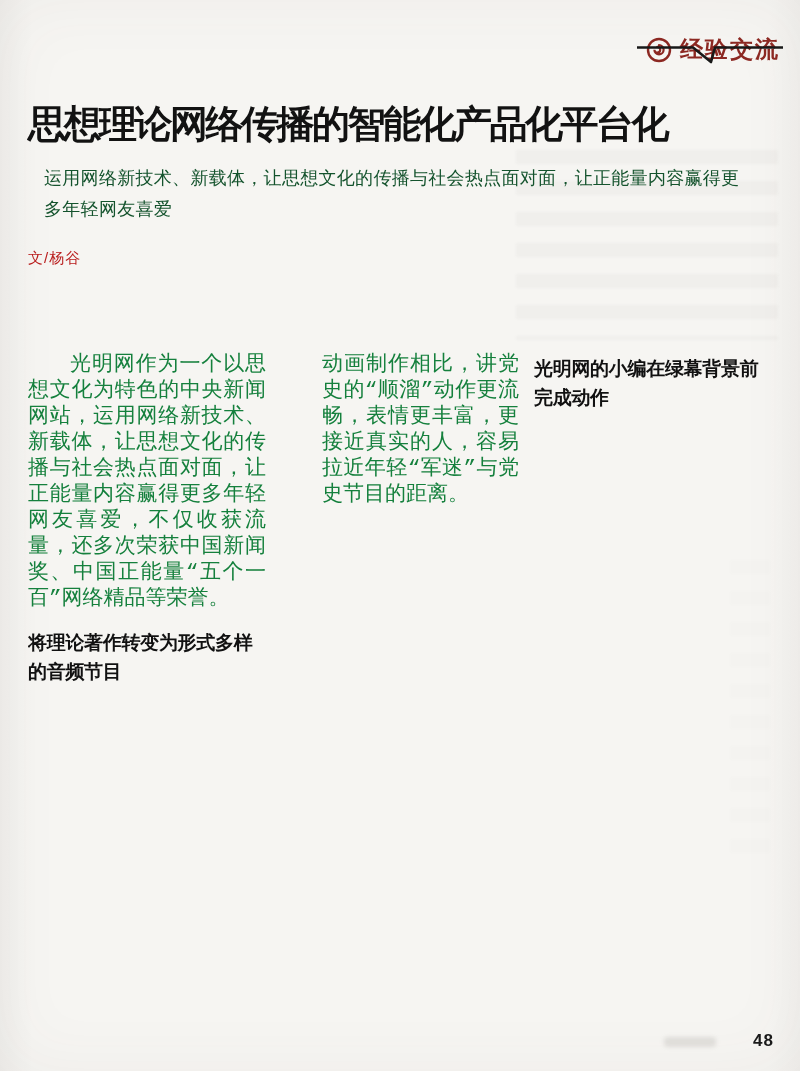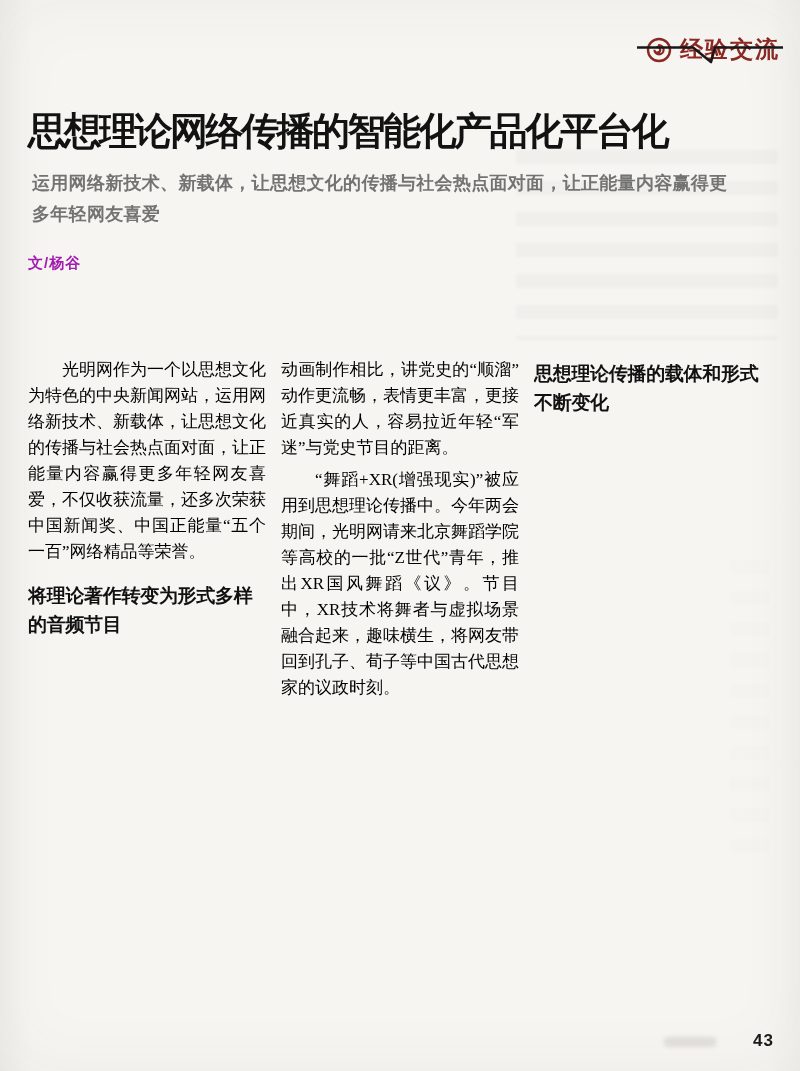--- a/index.html
+++ b/index.html
@@ -24,48 +24,48 @@
     margin-top:18px;
   }
   .badge .badge-label{
     font-weight:bold;font-size:23px;letter-spacing:2px;
     font-family:"Liberation Sans", sans-serif;
   }
   .badge-line{position:absolute;top:45px;right:16px;width:148px;height:22px;}
   
   .article{position:relative;padding:96px 28px 0 28px;}
   .title{
-    margin:12px 0 14px 0;
+    margin:5px 0 14px 0;
     font-size:38px;line-height:46px;font-weight:bold;
     letter-spacing:-2.5px;color:#121212;
     font-family:"Liberation Sans", sans-serif;
   }
   .subtitle{
-    margin:4px;width:712px;
-    font-size:18px;line-height:31px;font-weight:bold;
-    color:#737373;letter-spacing:.3px;
+    margin:16px;width:712px;
+    font-size:18px;line-height:31px;font-weight:normal;
+    color:#14532d;letter-spacing:.3px;
   }
   .byline{
     margin:24px 0 0 0;
-    font-size:15px;font-weight:bold;color:#a21caf;letter-spacing:1px;
+    font-size:15px;font-weight:normal;color:#b91c1c;letter-spacing:1px;
   }
   
   .columns{
     display:flex;gap:15px;margin-top:84px;
     align-items:flex-start;
   }
   .col{flex:0 0 238px;width:238px;height:672px;overflow:hidden;}
   .para{
     margin:0 0 6px 0;
-    font-family:Liberation Serif, serif;
-    font-size:17px;line-height:26px;
+    font-family:Liberation Mono, monospace;
+    font-size:21px;line-height:26px;
     text-align:justify;text-justify:inter-character;
-    color:#000000;text-indent:2em;
+    color:#15803d;text-indent:2em;
   }
-  .para.continuation{text-indent:0;}
+  .para.continuation{text-indent:0;margin-left:41px;}
   .subhead{
     margin:16px 0 9px 0;
     font-family:"Liberation Sans", sans-serif;
     font-size:19px;line-height:29px;font-weight:bold;
     color:#111;letter-spacing:-.3px;text-align:left;
   }
   .col .subhead:first-child{margin-top:2px;}
   
   .pageno{
     position:absolute;right:26px;bottom:20px;
@@ -121,25 +121,24 @@
 
   <div class="columns">
 
     <section class="col">
       <p class="para">光明网作为一个以思想文化为特色的中央新闻网站，运用网络新技术、新载体，让思想文化的传播与社会热点面对面，让正能量内容赢得更多年轻网友喜爱，不仅收获流量，还多次荣获中国新闻奖、中国正能量“五个一百”网络精品等荣誉。</p>
       <h2 class="subhead">将理论著作转变为形式多样的音频节目</h2>
     </section>
 
     <section class="col">
       <p class="para continuation">动画制作相比，讲党史的“顺溜”动作更流畅，表情更丰富，更接近真实的人，容易拉近年轻“军迷”与党史节目的距离。</p>
-      <p class="para">“舞蹈+XR(增强现实)”被应用到思想理论传播中。今年两会期间，光明网请来北京舞蹈学院等高校的一批“Z世代”青年，推出XR国风舞蹈《议》。节目中，XR技术将舞者与虚拟场景融合起来，趣味横生，将网友带回到孔子、荀子等中国古代思想家的议政时刻。</p>
     </section>
 
     <section class="col">
-      <h2 class="subhead">思想理论传播的载体和形式不断变化</h2>
+      <h2 class="subhead">光明网的小编在绿幕背景前完成动作</h2>
     </section>
 
   </div>
 </main>
 
 <footer>
-  <span class="pageno">43</span>
+  <span class="pageno">48</span>
 </footer>
 
 </body></html>

